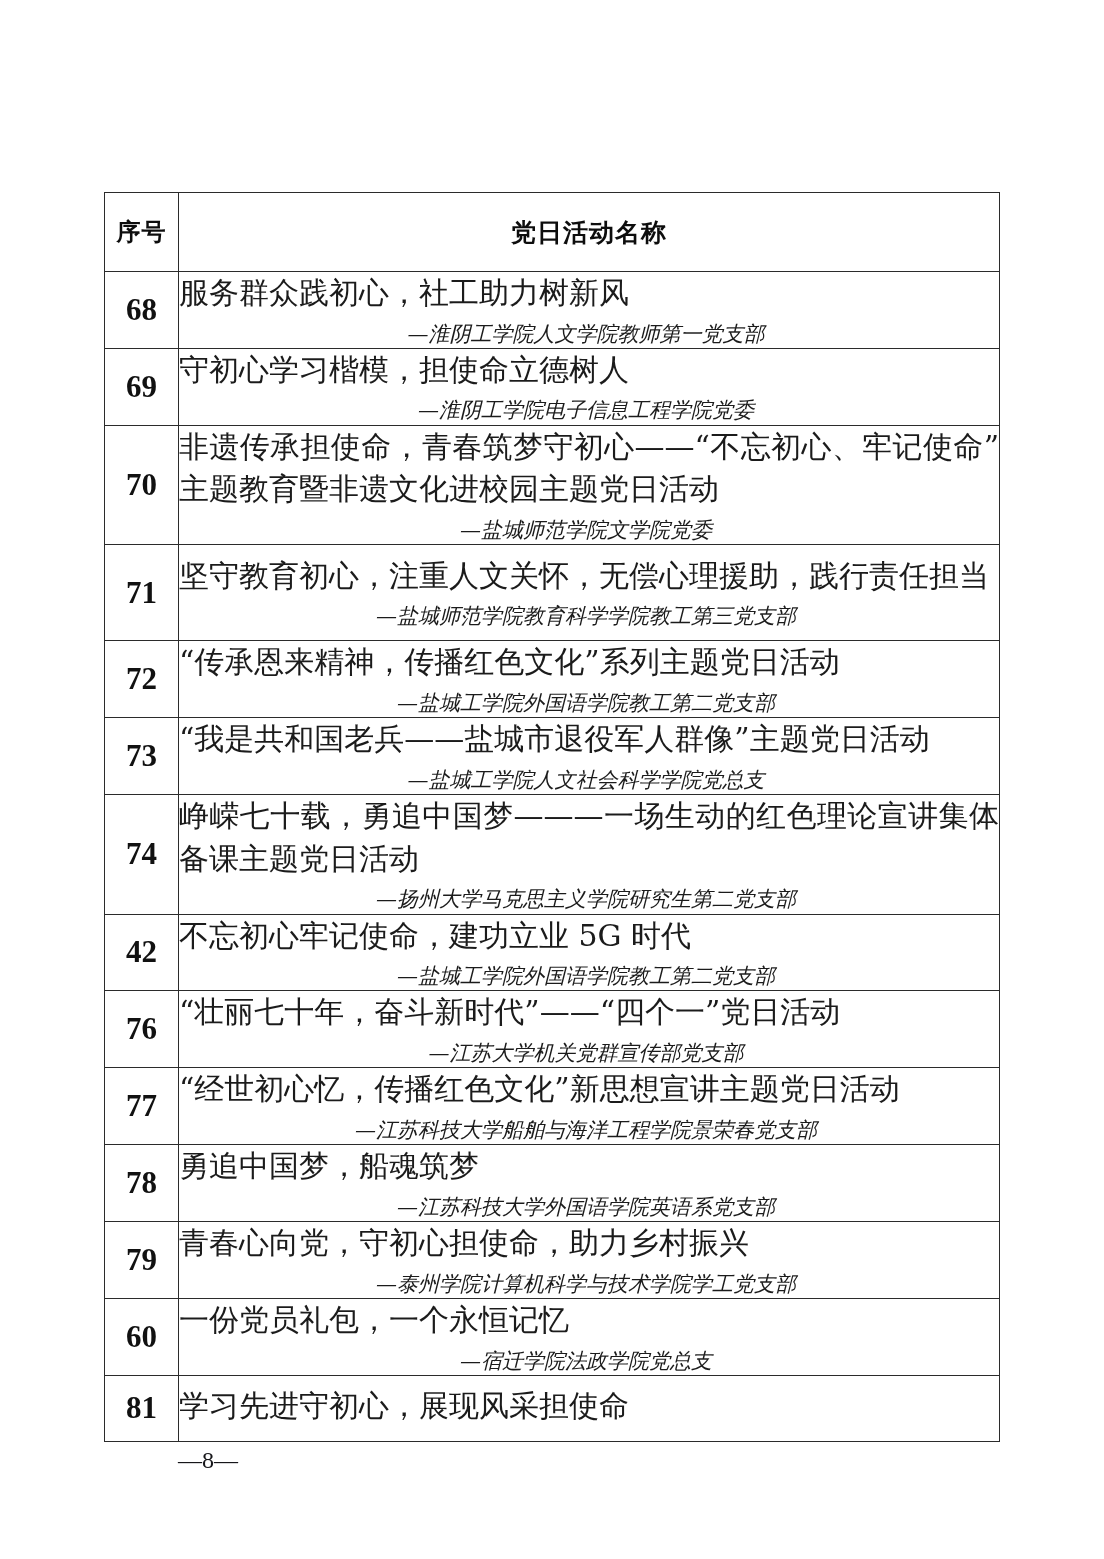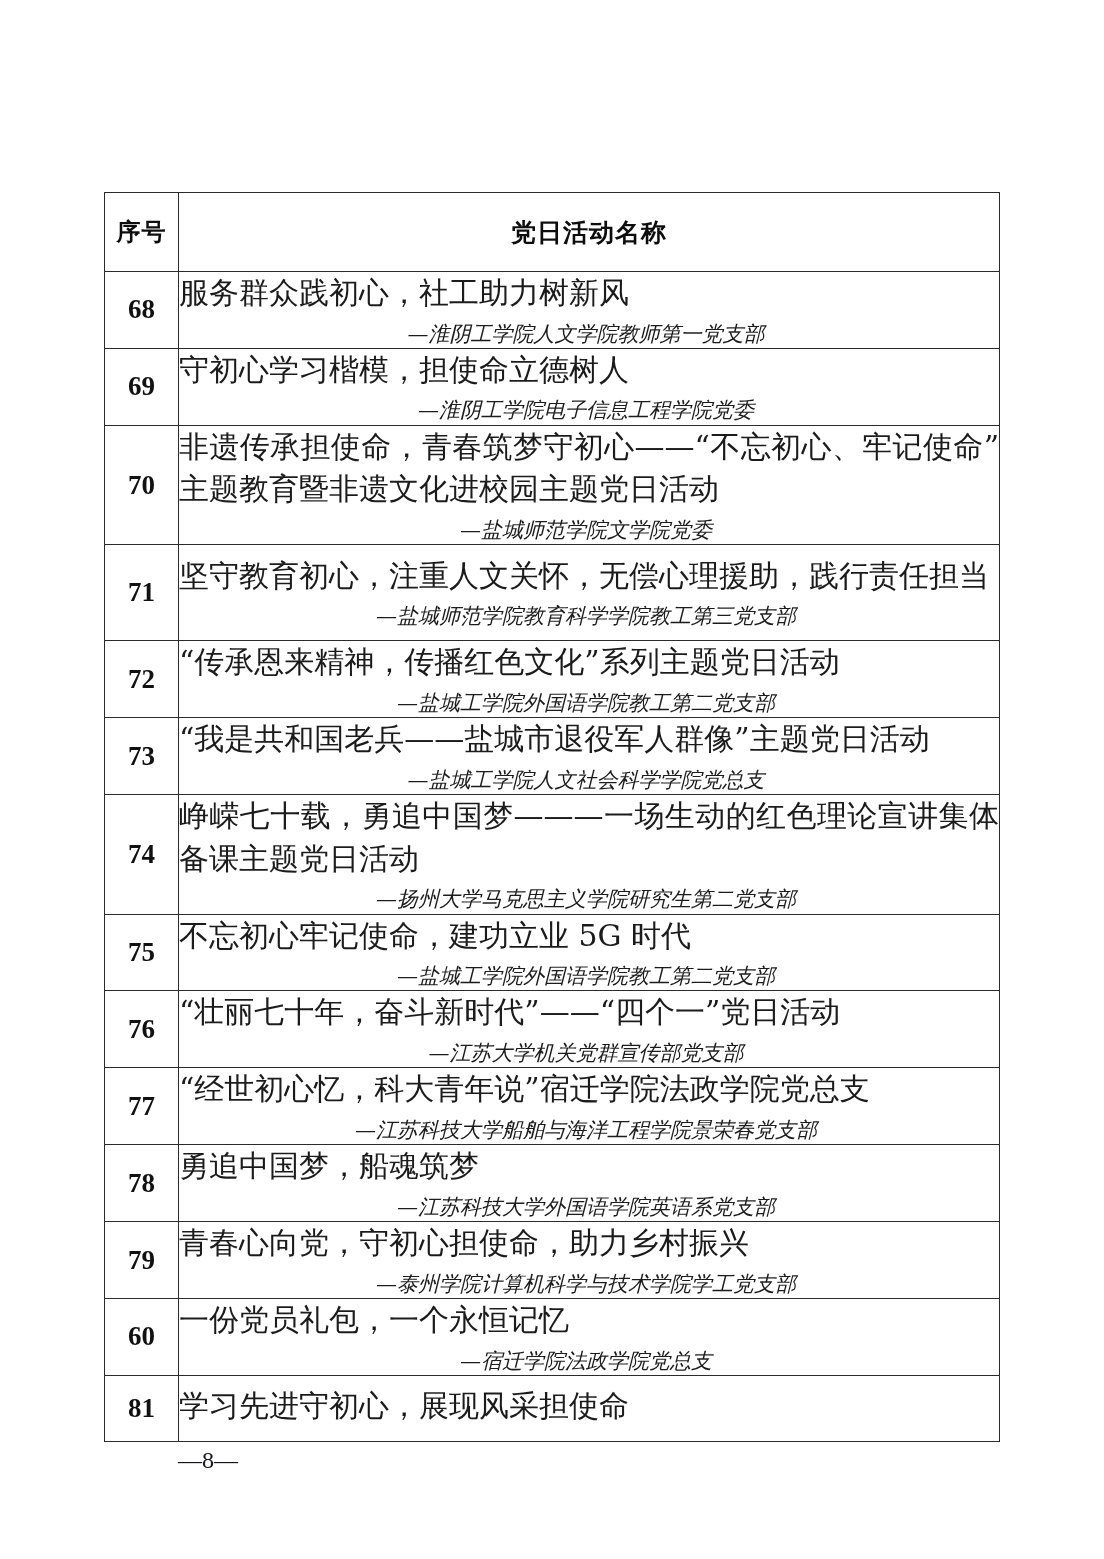--- a/index.html
+++ b/index.html
@@ -52,21 +52,21 @@
     font-size: 25px;
     letter-spacing: 1px;
     color: #0d0d0d;
   }
   .hdr-cell.seq { font-size: 24px; }
 
   
   .seq-cell {
     text-align: center;
     font-family: "Liberation Serif", "DejaVu Serif", serif;
-    font-size: 27px;
+    font-size: 31px;
     font-weight: 600;
     color: #111111;
   }
 
   
   .name-cell {
     padding: 9px 8px 8px 14px;
     vertical-align: top;
   }
   .act-title {
@@ -170,37 +170,37 @@
           </td>
         </tr>
         <tr class="r-tall">
           <td class="seq-cell">74</td>
           <td class="name-cell">
             <div class="act-title">峥嵘七十载，勇追中国梦———一场生动的红色理论宣讲集体备课主题党日活动</div>
             <div class="act-org">—扬州大学马克思主义学院研究生第二党支部</div>
           </td>
         </tr>
         <tr class="r-one">
-          <td class="seq-cell">75</td>
+          <td class="seq-cell">42</td>
           <td class="name-cell">
             <div class="act-title">不忘初心牢记使命，建功立业 5G 时代</div>
             <div class="act-org">—盐城工学院外国语学院教工第二党支部</div>
           </td>
         </tr>
         <tr class="r-one">
           <td class="seq-cell">76</td>
           <td class="name-cell">
             <div class="act-title">“壮丽七十年，奋斗新时代”——“四个一”党日活动</div>
             <div class="act-org">—江苏大学机关党群宣传部党支部</div>
           </td>
         </tr>
         <tr class="r-one">
           <td class="seq-cell">77</td>
           <td class="name-cell">
-            <div class="act-title">“经世初心忆，科大青年说”宿迁学院法政学院党总支</div>
+            <div class="act-title">“经世初心忆，传播红色文化”新思想宣讲主题党日活动</div>
             <div class="act-org">—江苏科技大学船舶与海洋工程学院景荣春党支部</div>
           </td>
         </tr>
         <tr class="r-one">
           <td class="seq-cell">78</td>
           <td class="name-cell">
             <div class="act-title">勇追中国梦，船魂筑梦</div>
             <div class="act-org">—江苏科技大学外国语学院英语系党支部</div>
           </td>
         </tr>

